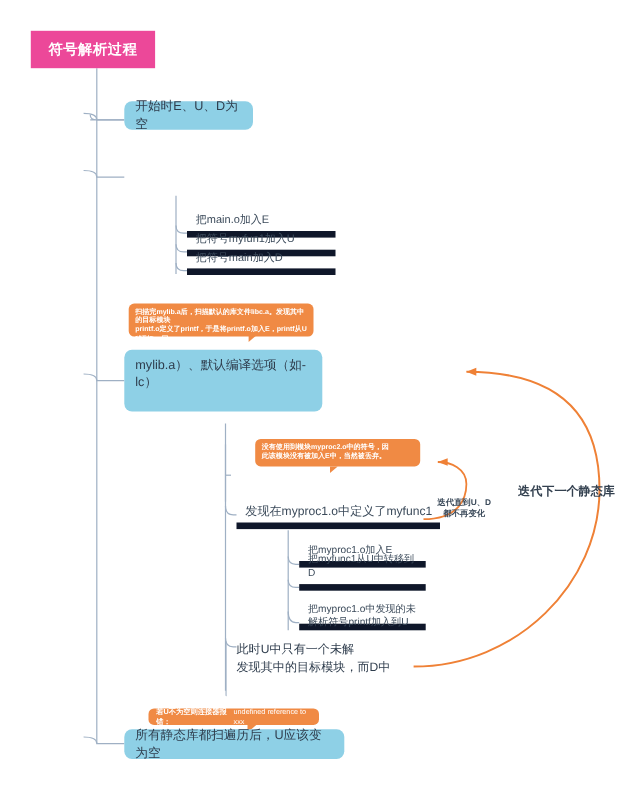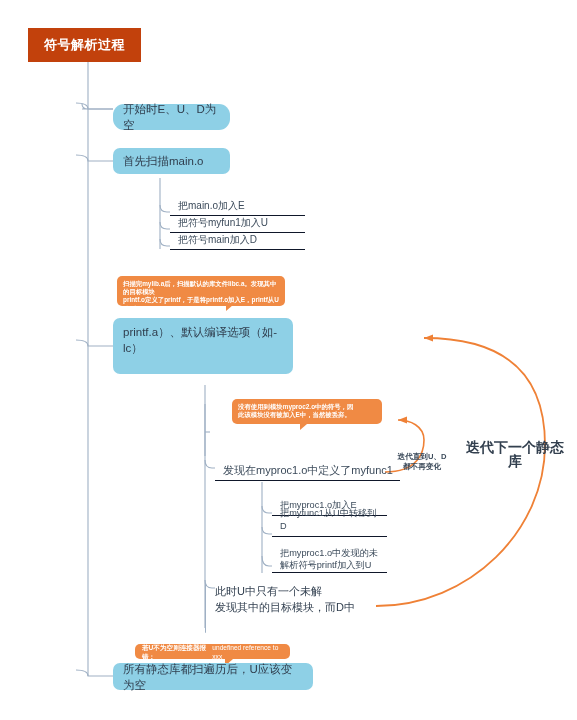--- a/index.html
+++ b/index.html
@@ -9,38 +9,38 @@
     position:relative;overflow:hidden;
     -webkit-font-smoothing:antialiased;
   }
   #canvas{position:absolute;left:0;top:0;width:577px;height:720px;}
   #edges{position:absolute;left:0;top:0;width:577px;height:720px;pointer-events:none;}
 
   
   .node{position:absolute;box-sizing:border-box;}
 
   .root{
-    background:#c2410c;color:#ffffff;
+    background:#ec4899;color:#ffffff;
     font-size:13px;font-weight:bold;
     display:flex;align-items:center;justify-content:center;
     letter-spacing:.5px;
   }
 
   .blue{
     background:#8ed0e6;color:#2f3d4d;
     border-radius:7px;
     font-size:11.5px;line-height:16px;
     padding:6px 10px;
     display:flex;align-items:center;
   }
   .blue.multiline{display:block;}
 
   .leaf{
     color:#3b4a5a;font-size:10px;line-height:13px;
-    border-bottom:1px solid #0f172a;
+    border-bottom:6px solid #0f172a;
     padding:3px 4px 3px 8px;
     display:flex;align-items:flex-end;
     box-sizing:border-box;
   }
   .leaf span{display:block;}
 
   .callout{
     background:#f08a44;color:#ffffff;
     border-radius:5px;
     font-size:6.4px;line-height:8.2px;
@@ -49,21 +49,21 @@
     box-sizing:border-box;
   }
   .callout.thin{font-size:6.6px;line-height:9px;padding:3px 7px;
     display:flex;align-items:center;}
   .callout .lite{font-weight:normal;}
 
   .sidelabel{
     position:absolute;color:#3b4a5a;font-weight:bold;
     font-size:7.6px;line-height:10px;text-align:center;
   }
-  .sidelabel.big{font-size:14px;line-height:14px;font-weight:bold;color:#33404f;}
+  .sidelabel.big{font-size:11px;line-height:14px;font-weight:bold;color:#33404f;}
 </style>
 </head>
 <body>
 
 <div id="canvas">
 
   <svg id="edges" viewBox="0 0 577 720" xmlns="http://www.w3.org/2000/svg">
 
     <path d="M88,62 L88,676" fill="none" stroke="#9fb0c4" stroke-width="1.1"></path>
 
@@ -100,46 +100,43 @@
 
     <path d="M300,424 l0,6 l7,-6 z" fill="#f08a44"></path>
 
     <path d="M225,659 l0,7 l8,-7 z" fill="#f08a44"></path>
   </svg>
 
   <div class="node root" style="left:28px;top:28px;width:113px;height:34px;">
     <span>符号解析过程</span>
   </div>
 
-  <div class="node blue" style="left:113px;top:104px;width:117px;height:26px;border-radius:11px;">
+  <div class="node blue" style="left:113px;top:92px;width:117px;height:26px;">
     <span>开始时E、U、D为空</span>
   </div>
 
-  <div class="node blue" style="left:113px;top:148px;width:117px;height:26px;">
-    <span>首先扫描main.o</span>
-  </div>
 
   <div class="node leaf" style="left:170px;top:199px;width:135px;height:17px;">
     <span>把main.o加入E</span>
   </div>
   <div class="node leaf" style="left:170px;top:216px;width:135px;height:17px;">
     <span>把符号myfun1加入U</span>
   </div>
   <div class="node leaf" style="left:170px;top:233px;width:135px;height:17px;">
     <span>把符号main加入D</span>
   </div>
 
   <div class="node callout" style="left:117px;top:276px;width:168px;height:30px;">
     <div>扫描完mylib.a后，扫描默认的库文件libc.a。发现其中的目标模块</div>
     <div>printf.o定义了printf，于是将printf.o加入E，printf从U移到D。同</div>
     <div>时把printf.o定义的所有符号加入D，把其中所有未解析符号加入U。</div>
   </div>
 
   <div class="node blue multiline" style="left:113px;top:318px;width:180px;height:56px;">
-    <div>printf.a）、默认编译选项（如-lc）</div>
+    <div>mylib.a）、默认编译选项（如-lc）</div>
   </div>
 
   <div class="node callout" style="left:232px;top:399px;width:150px;height:25px;">
     <div>没有使用到模块myproc2.o中的符号，因</div>
     <div>此该模块没有被加入E中，当然被丢弃。</div>
   </div>
 
 
   <div class="node leaf" style="left:215px;top:459px;width:185px;height:22px;
        font-size:11px;line-height:14px;">

